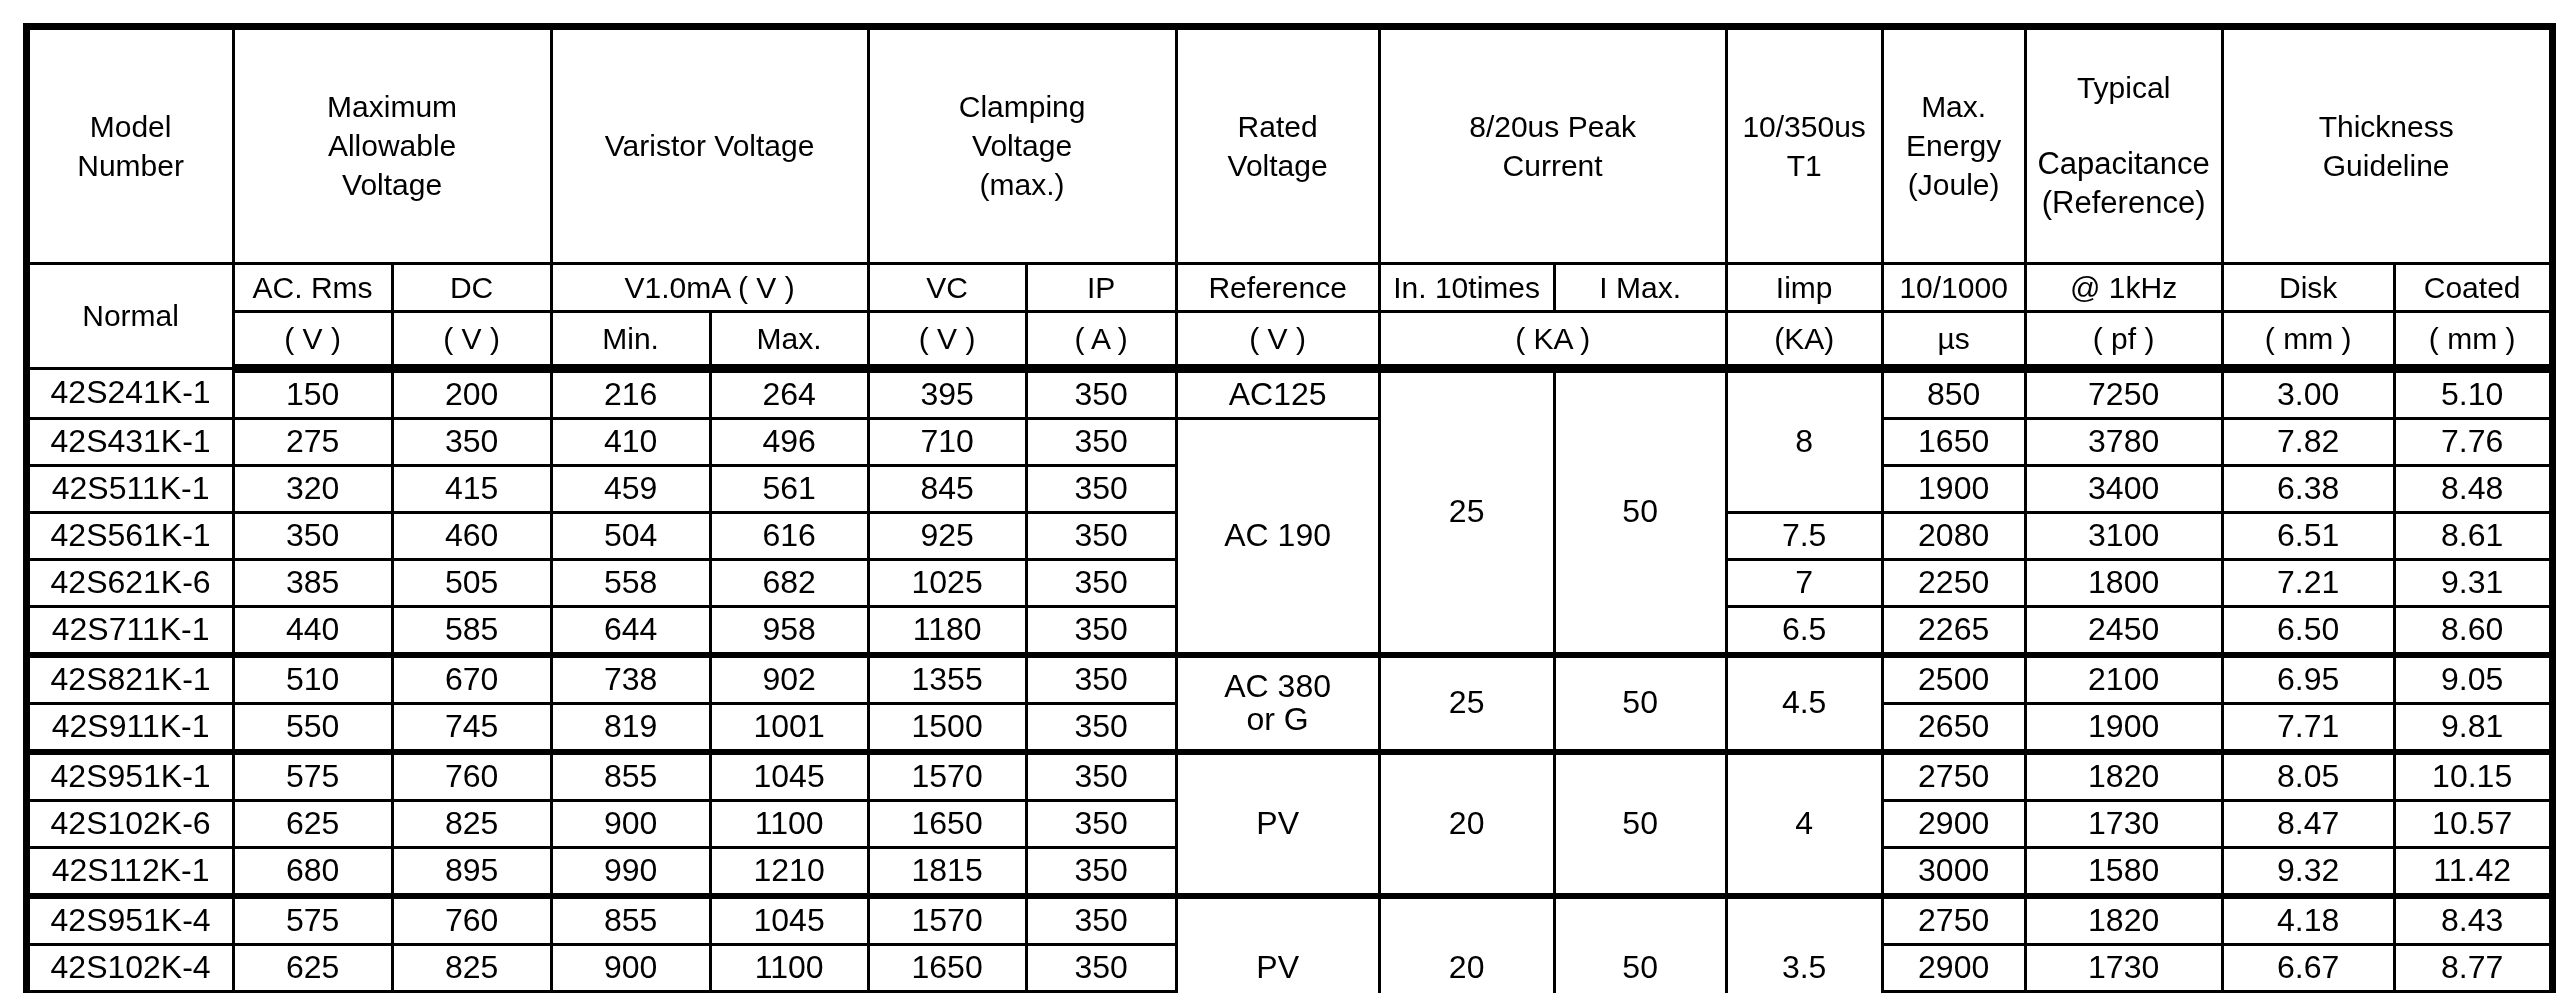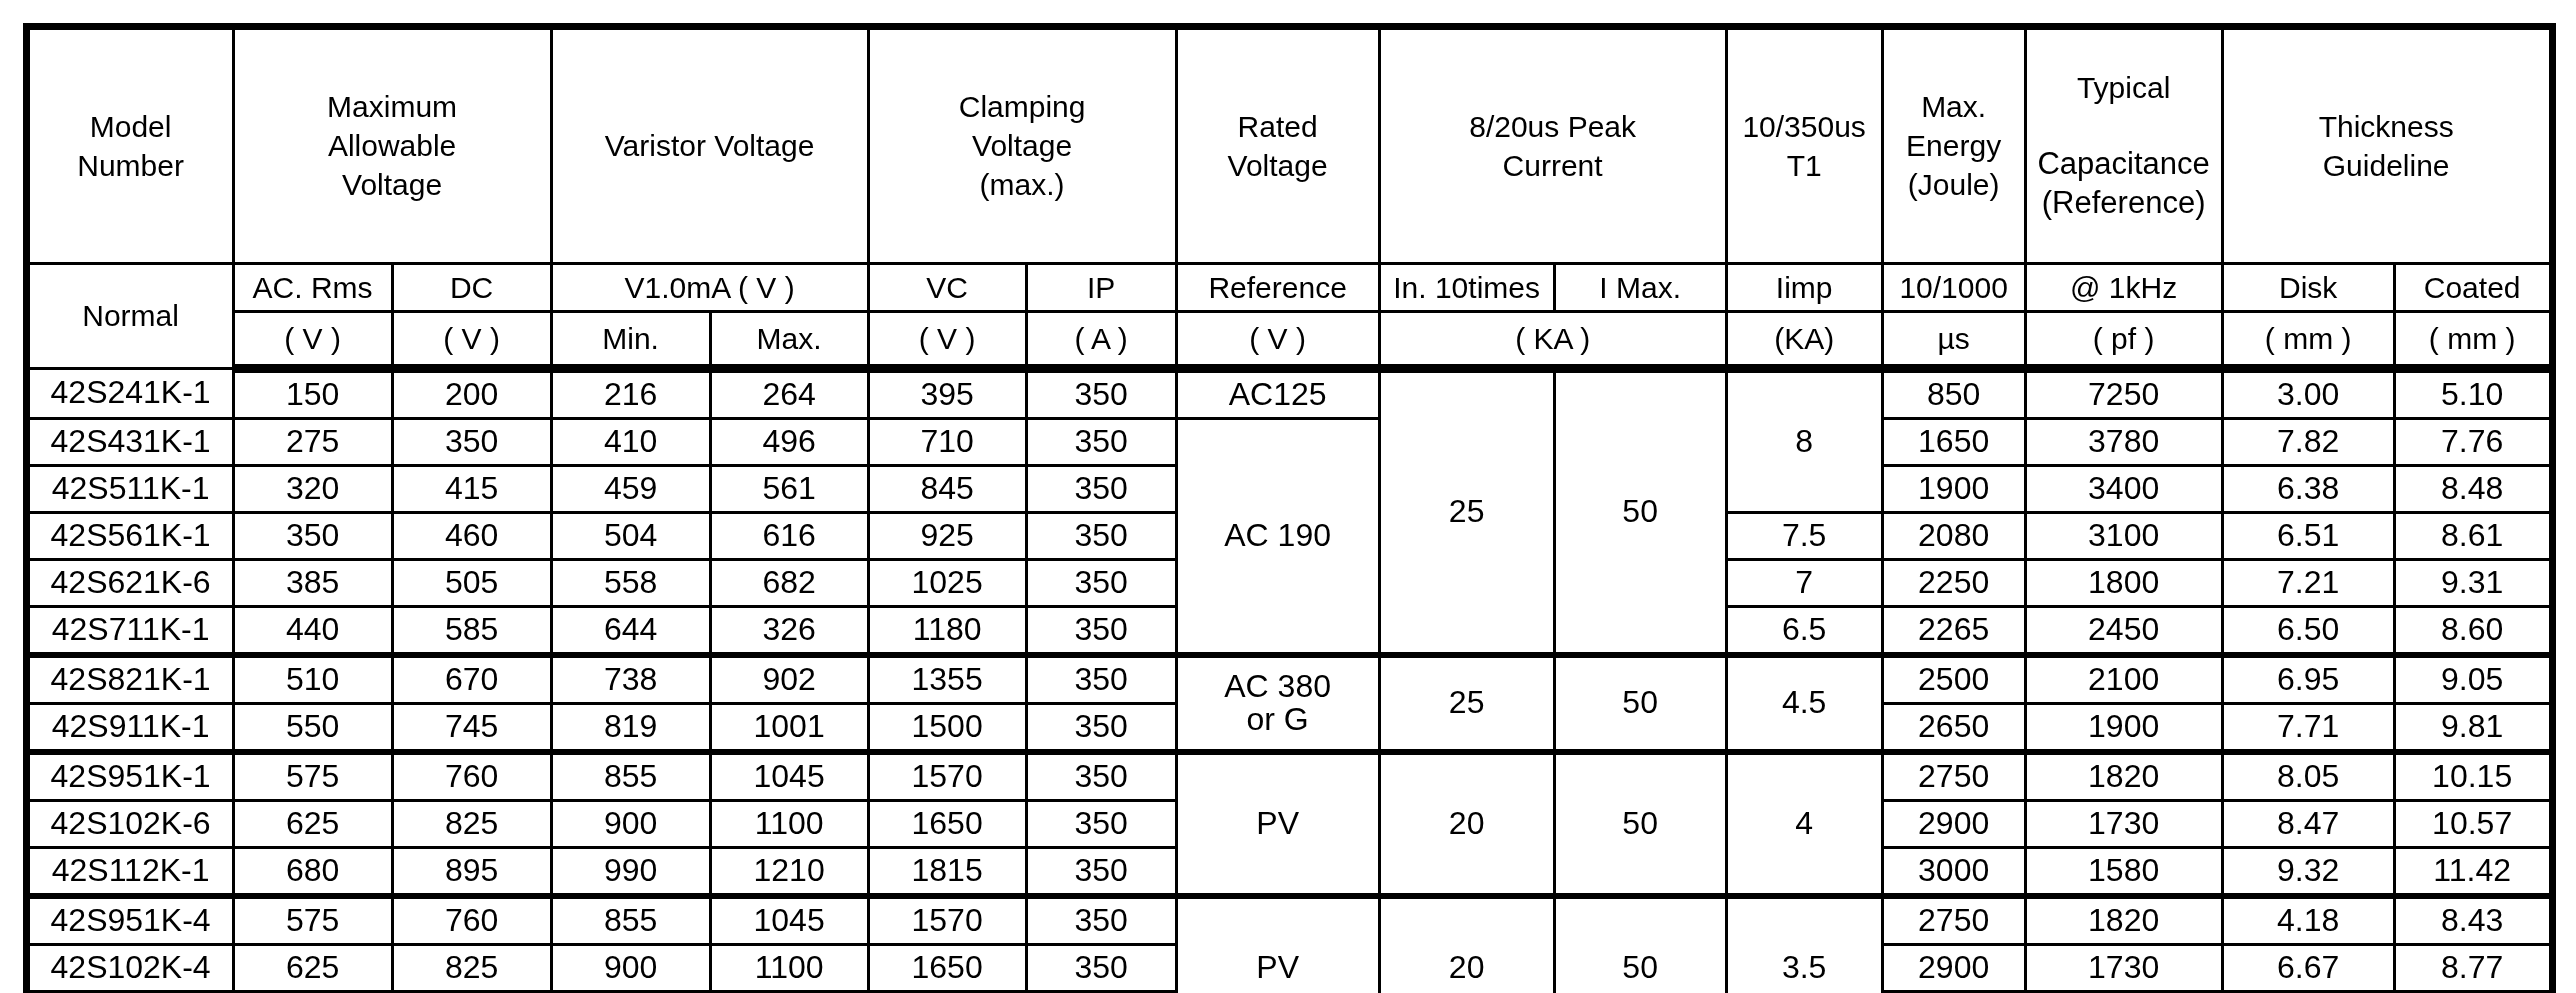--- a/index.html
+++ b/index.html
@@ -211,21 +211,21 @@
       <td>2250</td>
       <td>1800</td>
       <td>7.21</td>
       <td>9.31</td>
     </tr>
     <tr>
       <td>42S711K-1</td>
       <td>440</td>
       <td>585</td>
       <td>644</td>
-      <td>326</td>
+      <td>958</td>
       <td>1180</td>
       <td>350</td>
       <td>6.5</td>
       <td>2265</td>
       <td>2450</td>
       <td>6.50</td>
       <td>8.60</td>
     </tr>
     <tr class="grp">
       <td>42S821K-1</td>

